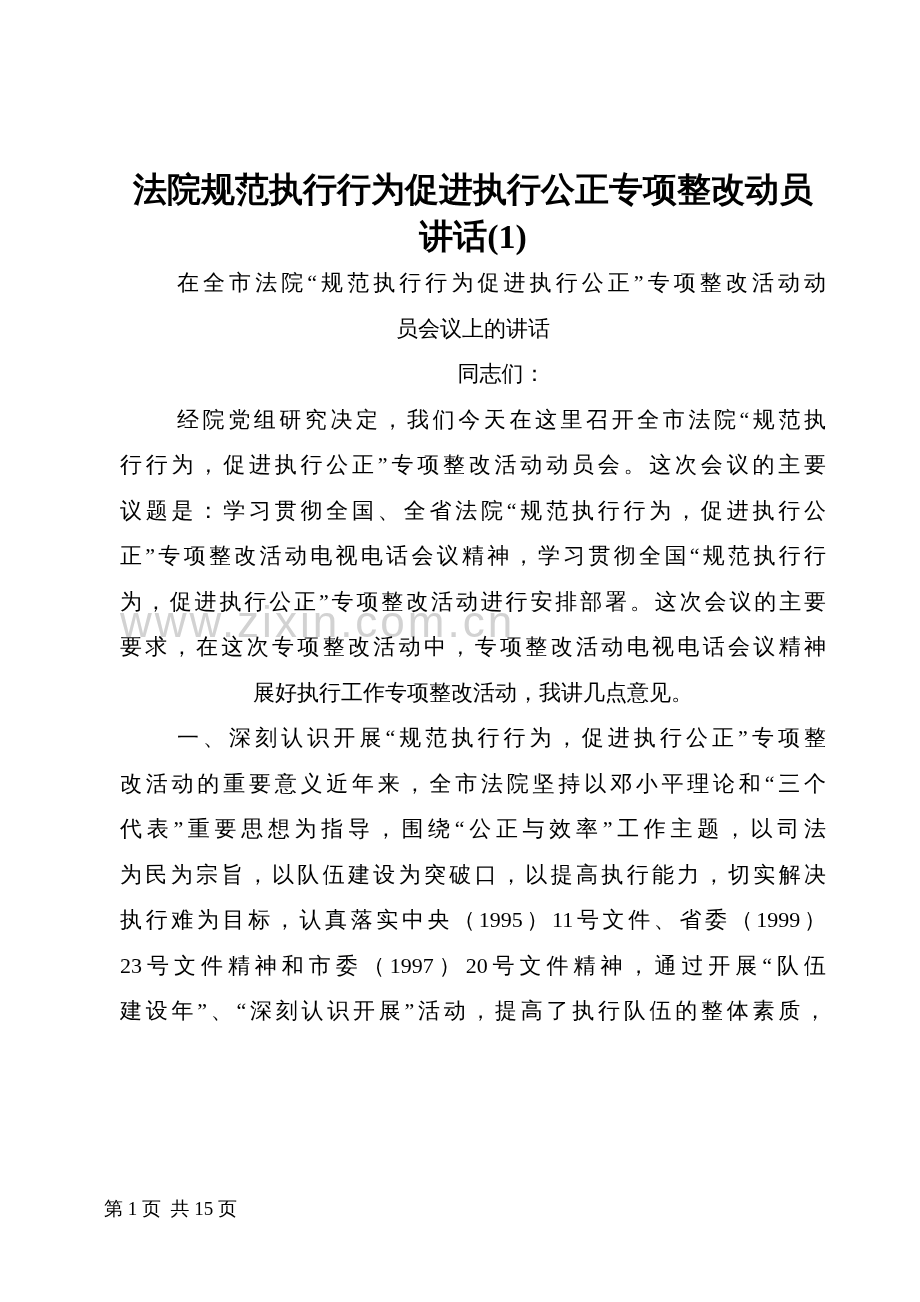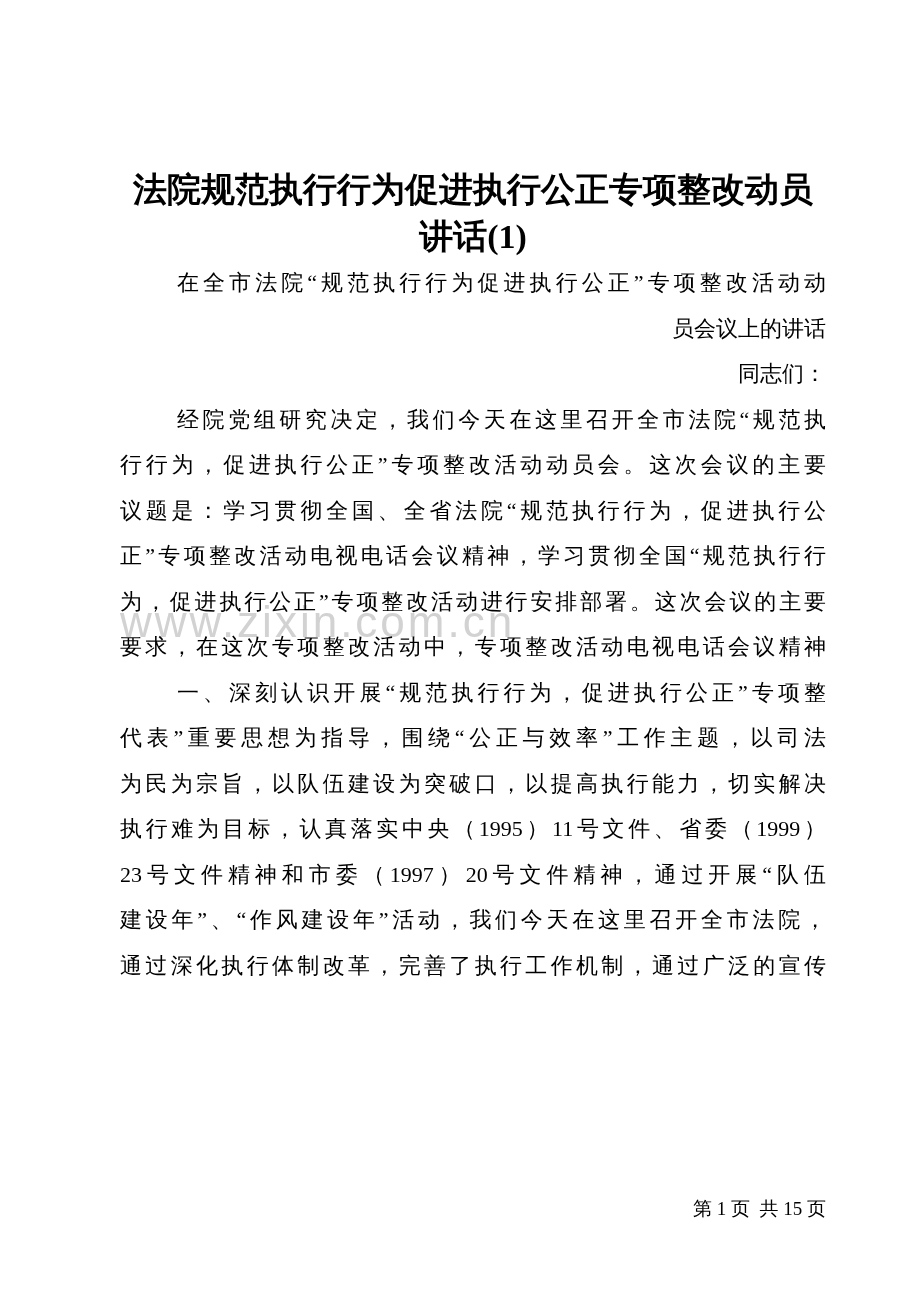--- a/index.html
+++ b/index.html
@@ -50,37 +50,37 @@
     left: 120px;
     width: 706px;
     z-index: 1;
     font-size: 22px;
     color: #000000;
   }
   .line {
     height: 45.5px;
     line-height: 45.5px;
     overflow: hidden;
-    text-align: right;
+    text-align: center;
   }
   .line.fill {
     text-align: justify;
     text-align-last: justify;
     -moz-text-align-last: justify;
   }
   .line.indent {
     padding-left: 57px;
   }
   .page-footer {
     position: absolute;
     top: 1196px;
-    left: 120px;
+    left: 104px;
     width: 706px;
     z-index: 1;
-    text-align: right;
+    text-align: left;
     font-size: 19px;
     line-height: 26px;
     white-space: pre;
     color: #000000;
   }
 </style>
 </head>
 <body>
 
 <div class="page">
@@ -95,24 +95,25 @@
   <div class="body-text">
     <div class="line indent fill">在全市法院“规范执行行为促进执行公正”专项整改活动动</div>
     <div class="line">员会议上的讲话</div>
     <div class="line indent">同志们：</div>
     <div class="line indent fill">经院党组研究决定，我们今天在这里召开全市法院“规范执</div>
     <div class="line fill">行行为，促进执行公正”专项整改活动动员会。这次会议的主要</div>
     <div class="line fill">议题是：学习贯彻全国、全省法院“规范执行行为，促进执行公</div>
     <div class="line fill">正”专项整改活动电视电话会议精神，学习贯彻全国“规范执行行</div>
     <div class="line fill">为，促进执行公正”专项整改活动进行安排部署。这次会议的主要</div>
     <div class="line fill">要求，在这次专项整改活动中，专项整改活动电视电话会议精神</div>
+    <div class="line">展好执行工作专项整改活动，我讲几点意见。</div>
     <div class="line indent fill">一、深刻认识开展“规范执行行为，促进执行公正”专项整</div>
+    <div class="line fill">改活动的重要意义近年来，全市法院坚持以邓小平理论和“三个</div>
     <div class="line fill">代表”重要思想为指导，围绕“公正与效率”工作主题，以司法</div>
     <div class="line fill">为民为宗旨，以队伍建设为突破口，以提高执行能力，切实解决</div>
     <div class="line fill">执行难为目标，认真落实中央（1995）11号文件、省委（1999）</div>
     <div class="line fill">23号文件精神和市委（1997）20号文件精神，通过开展“队伍</div>
-    <div class="line fill">建设年”、“作风建设年”活动，我们今天在这里召开全市法院，</div>
-    <div class="line fill">通过深化执行体制改革，完善了执行工作机制，通过广泛的宣传</div>
+    <div class="line fill">建设年”、“深刻认识开展”活动，提高了执行队伍的整体素质，</div>
   </div>
 
   <div class="page-footer">第 1 页  共 15 页</div>
 
 </div>
 
 </body></html>

